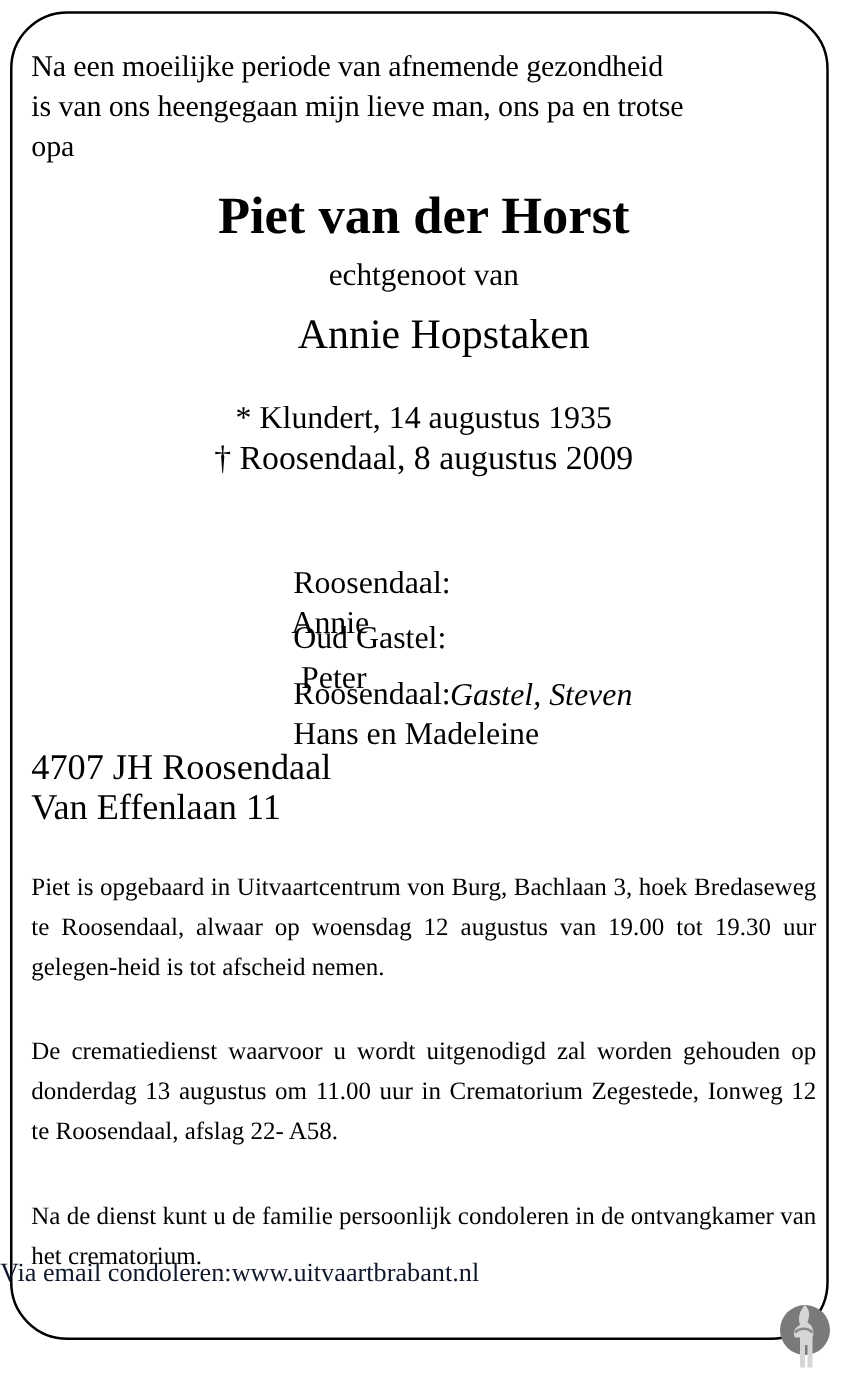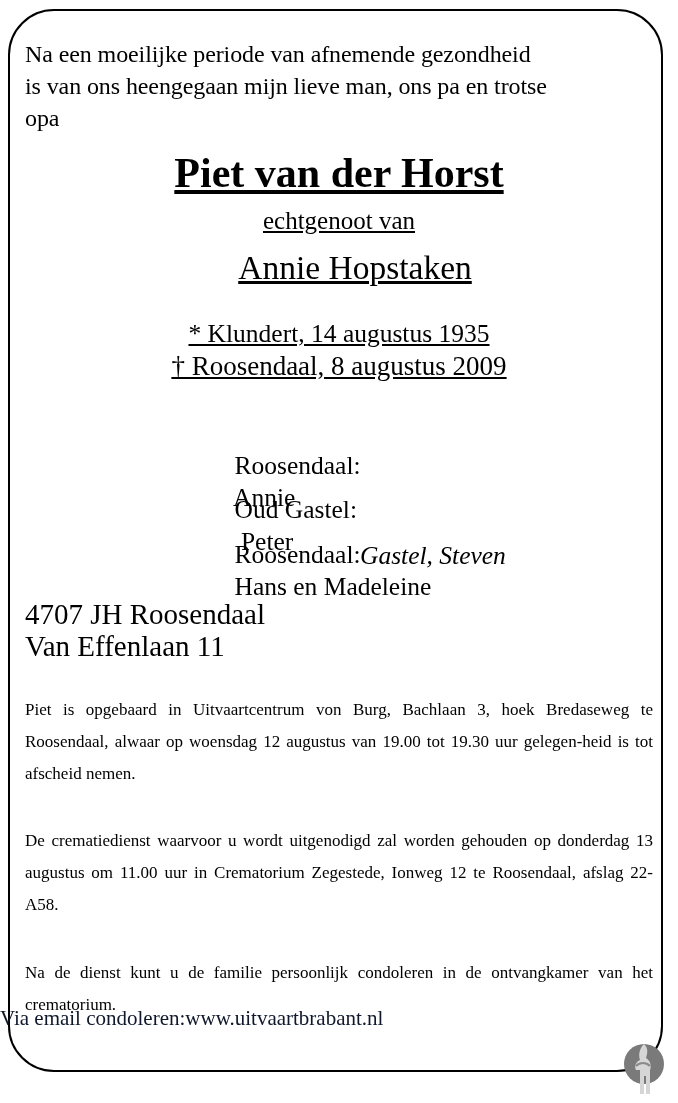--- a/index.html
+++ b/index.html
@@ -34,21 +34,20 @@
       line-height: 32px;
       letter-spacing: -0.1px;
       margin: 0;
     }
     .center {
       position: absolute;
       left: 0;
       width: 678px;
       text-align: center;
       margin: 0;
-      text-decoration: underline;
     }
     .name {
       top: 148px;
       font-size: 42px;
       font-weight: bold;
       line-height: 50px;
     }
     .spouse-label {
       top: 205px;
       font-size: 25px;
@@ -99,21 +98,21 @@
       position: absolute;
       left: 25px;
       top: 598px;
       font-size: 29px;
       line-height: 32px;
     }
     .para {
       position: absolute;
       left: 25px;
       width: 628px;
-      font-size: 17px;
+      font-size: 20px;
       line-height: 32px;
       text-align: justify;
       text-align-last: left;
       margin: 0;
     }
     .p1 { top: 694px; }
     .p2 { top: 825px; }
     .p3 { top: 957px; }
     .footer {
       position: absolute;

